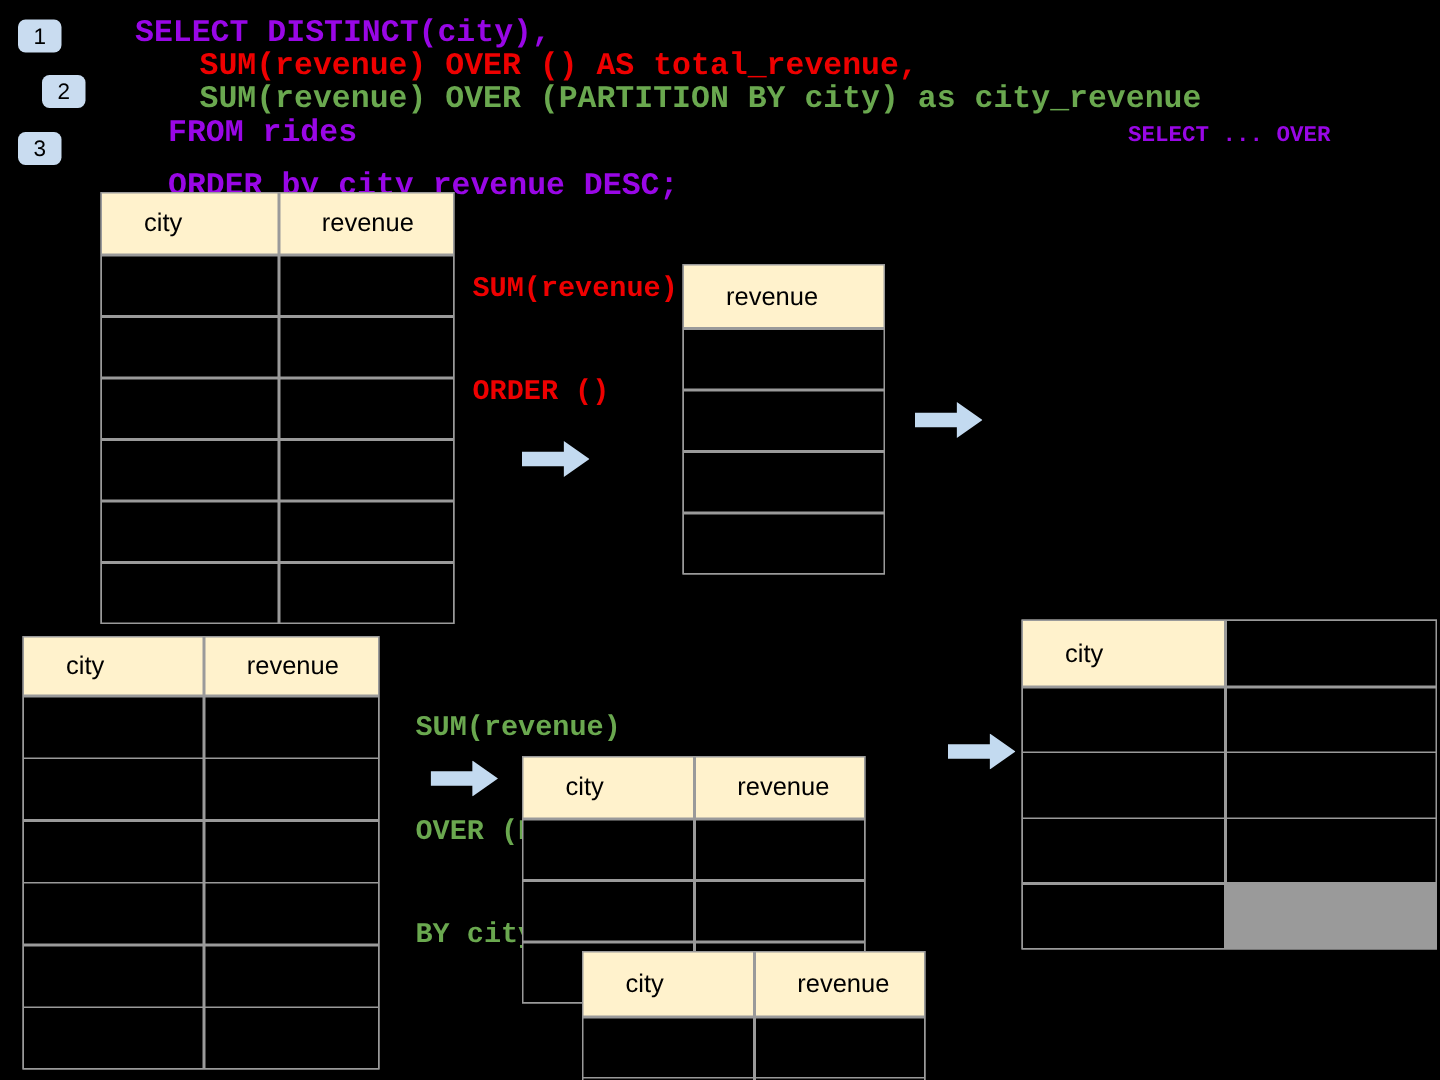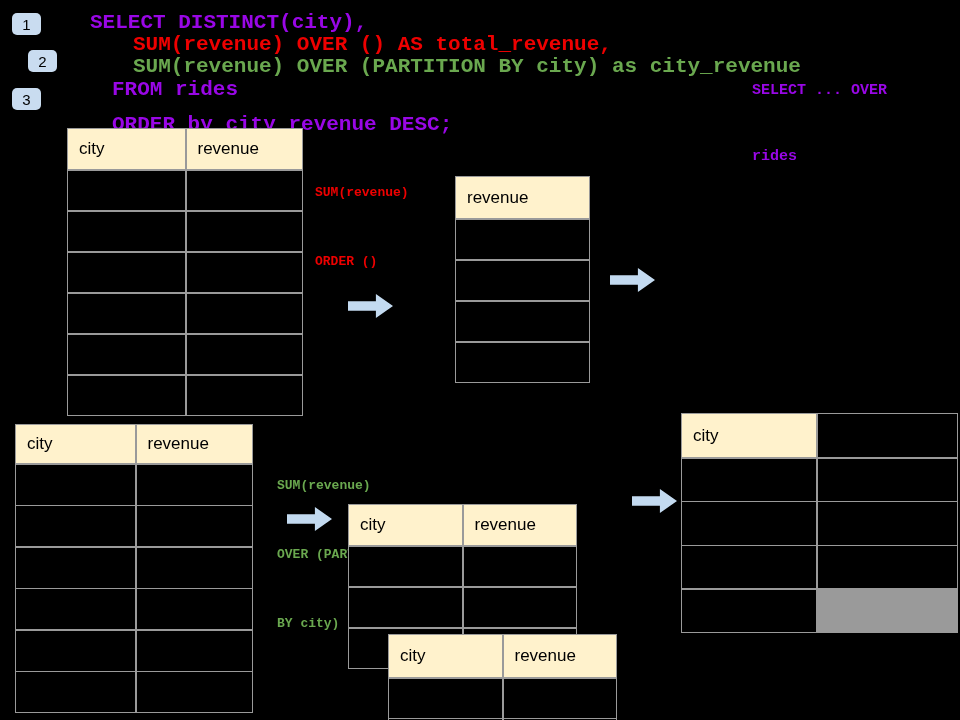--- a/index.html
+++ b/index.html
@@ -15,21 +15,21 @@
   .l1{left:90px;top:12px;}
   .l2{left:133px;top:34px;}
   .l3{left:133px;top:56px;}
   .l4{left:112px;top:79px;}
   .l5{left:112px;top:101px;margin-top:13px;}
 
   .side-note{position:absolute;left:752px;top:36px;font-family:"Liberation Mono","DejaVu Sans Mono",monospace;
              font-weight:bold;font-size:15px;line-height:22px;white-space:pre;}
 
   .lbl{position:absolute;font-family:"Liberation Mono","DejaVu Sans Mono",monospace;
-       font-weight:bold;font-size:13px;line-height:23px;white-space:pre;}
+       font-weight:bold;font-size:19px;line-height:23px;white-space:pre;}
   .lbl-total{left:315px;top:135px;}
   .lbl-partition{left:277px;top:428px;}
 
   
   .badge{position:absolute;width:29px;height:22px;border-radius:5px;
          background:var(--badge-blue,#c9dcf0);color:#000;font-size:15px;
          display:flex;align-items:center;justify-content:center;}
   .b1{left:12px;top:13px;}
   .b2{left:28px;top:50px;}
   .b3{left:12px;top:88px;}
@@ -40,21 +40,21 @@
   .a1{left:348px;top:294px;}
   .a2{left:610px;top:268px;}
   .a3{left:287px;top:507px;}
   .a4{left:632px;top:489px;}
 
   
   .tbl{position:absolute;display:grid;gap:1.5px;border:1.5px solid var(--border-gray,#9a9a9a);
        background:var(--border-gray,#9a9a9a);}
   .cell{background:#000;}
   .hdr{background:var(--header-bg,#fff2cc);color:#000;font-size:17px;
-       display:flex;align-items:center;padding-left:11px;box-sizing:border-box;}
+       display:flex;align-items:center;padding-left:28px;box-sizing:border-box;}
   #t1{left:67px;top:128px;grid-template-columns:117px 115px;grid-template-rows:40px;grid-auto-rows:39.5px;}
   #t2{left:455px;top:176px;grid-template-columns:133px;grid-template-rows:41px;grid-auto-rows:39.5px;}
   #t3{left:15px;top:424px;grid-template-columns:119px 115px;grid-template-rows:38px;grid-auto-rows:40px;}
   #t4{left:348px;top:504px;grid-template-columns:113px 112px;grid-template-rows:40px;grid-auto-rows:39.5px;z-index:1;}
   #t5{left:388px;top:634px;grid-template-columns:113px 112px;grid-template-rows:42px;grid-auto-rows:39px;z-index:2;}
   #t6{left:681px;top:413px;grid-template-columns:134px 139px;grid-template-rows:43px;grid-auto-rows:42.3px;}
 </style>
 </head>
 <body>
 
@@ -65,21 +65,20 @@
   <div class="badge b3">3</div>
 
   <div class="code l1 purple">SELECT DISTINCT(city),</div>
   <div class="code l2 red">SUM(revenue) OVER () AS total_revenue,</div>
   <div class="code l3 green">SUM(revenue) OVER (PARTITION BY city) as city_revenue</div>
   <div class="code l4 purple">FROM rides</div>
   <div class="code l5 purple">ORDER by city_revenue DESC;</div>
 
   <div class="side-note purple">
     <div>SELECT ... OVER</div>
-    <div>rides</div>
   </div>
 
   <div class="lbl lbl-total red">
     <div>SUM(revenue)</div>
     <div>ORDER ()</div>
   </div>
   <div class="lbl lbl-partition green">
     <div>SUM(revenue)</div>
     <div>OVER (PARTITION</div>
     <div>BY city)</div>

